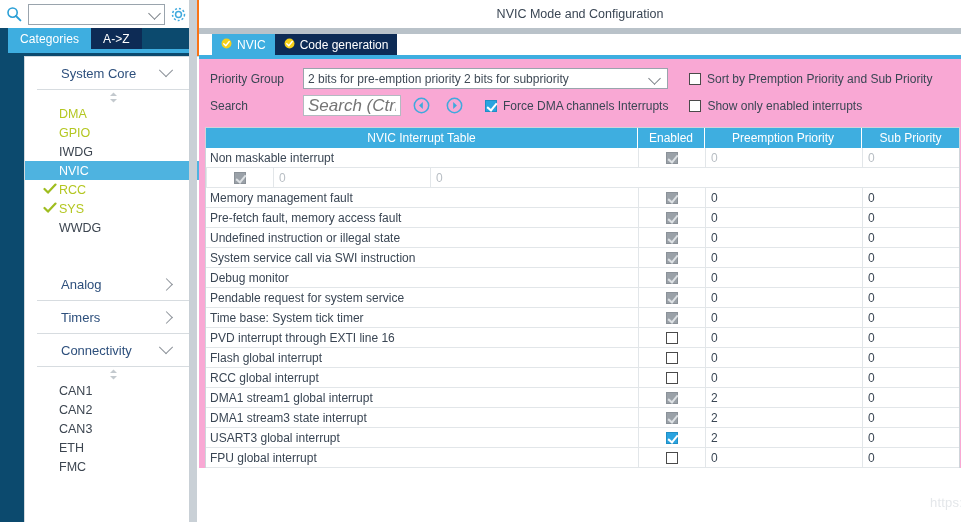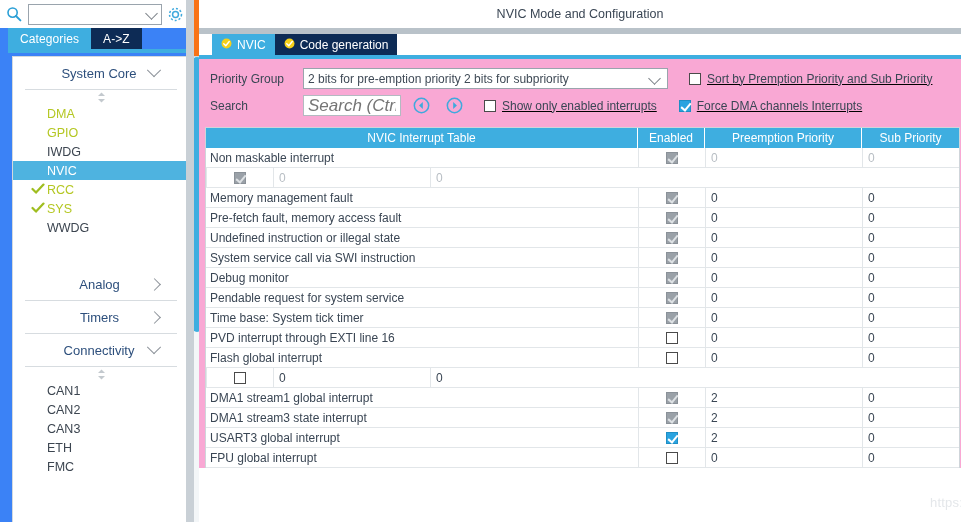--- a/index.html
+++ b/index.html
@@ -10,22 +10,22 @@
     font-family: "Liberation Sans", sans-serif;
   }
   * { box-sizing: border-box; }
 
   .app { position: relative; width: 961px; height: 522px; display: flex; background:#fff; }
 
   
   .left-panel {
     width: 199px; height: 522px;
     position: relative;
-    background: #3b82f6;
-    border-right: 5px solid #f97316;
+    background: #0c4a6e;
+    border-right: 2px solid #f97316;
     flex: 0 0 199px;
   }
 
   .search-row {
     height: 28px;
     display: flex; align-items: center;
     padding: 0 6px 0 4px;
     background: #fff;
   }
   .search-mag {
@@ -84,26 +84,25 @@
 
   .tab-underline {
     height: 4px;
     background: #3eaee0;
     margin-left: 8px;
     margin-right: 0;
   }
 
   .tree-area {
     position: absolute;
-    left: 12px; top: 56px;
+    left: 24px; top: 56px;
     width: 191px; bottom: 0;
     background: #fff;
     border-left: 1px solid #d3d9de;
     border-top: 1px solid #d3d9de;
-    text-align: center;
   }
 
   .tree-scroll {
     position: absolute;
     left: 0; top: 0; right: 14px; bottom: 0;
     overflow: hidden;
   }
 
   .group-header {
     height: 33px;
@@ -247,21 +246,20 @@
     font-size: 12px;
     color: #3f4a56;
   }
   .pg-select .combo-chev { right: 8px; }
 
   .chk-wrap {
     display: flex; align-items: center;
     gap: 6px;
     cursor: pointer;
     white-space: nowrap;
-    text-decoration: underline;
   }
   .cb {
     width: 12px; height: 12px;
     border: 1px solid #4a4a4a;
     background: #ffffff;
     flex: 0 0 12px;
     position: relative;
   }
   .cb.checked-blue {
     background: #29a3e0;
@@ -553,27 +551,27 @@
             <circle cx="9" cy="9" r="7.6" fill="none" stroke="#3fa9dd" stroke-width="1.6"></circle>
             <polygon points="10.4,5.4 6.4,9 10.4,12.6" fill="#3fa9dd"></polygon>
           </svg>
         </span>
         <span class="nav-btn" style="margin-left:16px">
           <svg width="17" height="17" viewBox="0 0 18 18">
             <circle cx="9" cy="9" r="7.6" fill="none" stroke="#3fa9dd" stroke-width="1.6"></circle>
             <polygon points="7.6,5.4 11.6,9 7.6,12.6" fill="#3fa9dd"></polygon>
           </svg>
         </span>
+        <div class="chk-wrap" style="margin-left:22px">
+          <span class="cb checked-blue"></span>
+          <span class="lbl">Force DMA channels Interrupts</span>
+        </div>
         <div class="chk-wrap" style="margin-left:21px">
           <span class="cb"></span>
           <span class="lbl">Show only enabled interrupts</span>
-        </div>
-        <div class="chk-wrap" style="margin-left:22px">
-          <span class="cb checked-blue"></span>
-          <span class="lbl">Force DMA channels Interrupts</span>
         </div>
       </div>
 
       <div class="table-wrap">
         <div class="thead">
           <div class="th col-name">NVIC Interrupt Table</div>
           <div class="th col-en">Enabled</div>
           <div class="th col-pre">Preemption Priority</div>
           <div class="th col-sub">Sub Priority</div>
         </div>
@@ -659,20 +657,21 @@
             </div>
             <div class="trow">
               <div class="td td-name col-name">Flash global interrupt</div>
               <div class="td td-en col-en">
                 <span class="cb"></span>
               </div>
               <div class="td td-pri col-pre">0</div>
               <div class="td td-pri col-sub">0</div>
             </div>
             <div class="trow">
+              <div class="td td-name col-name">RCC global interrupt</div>
               <div class="td td-en col-en">
                 <span class="cb"></span>
               </div>
               <div class="td td-pri col-pre">0</div>
               <div class="td td-pri col-sub">0</div>
             </div>
             <div class="trow">
               <div class="td td-name col-name">DMA1 stream1 global interrupt</div>
               <div class="td td-en col-en">
                 <span class="cb checked-gray"></span>

